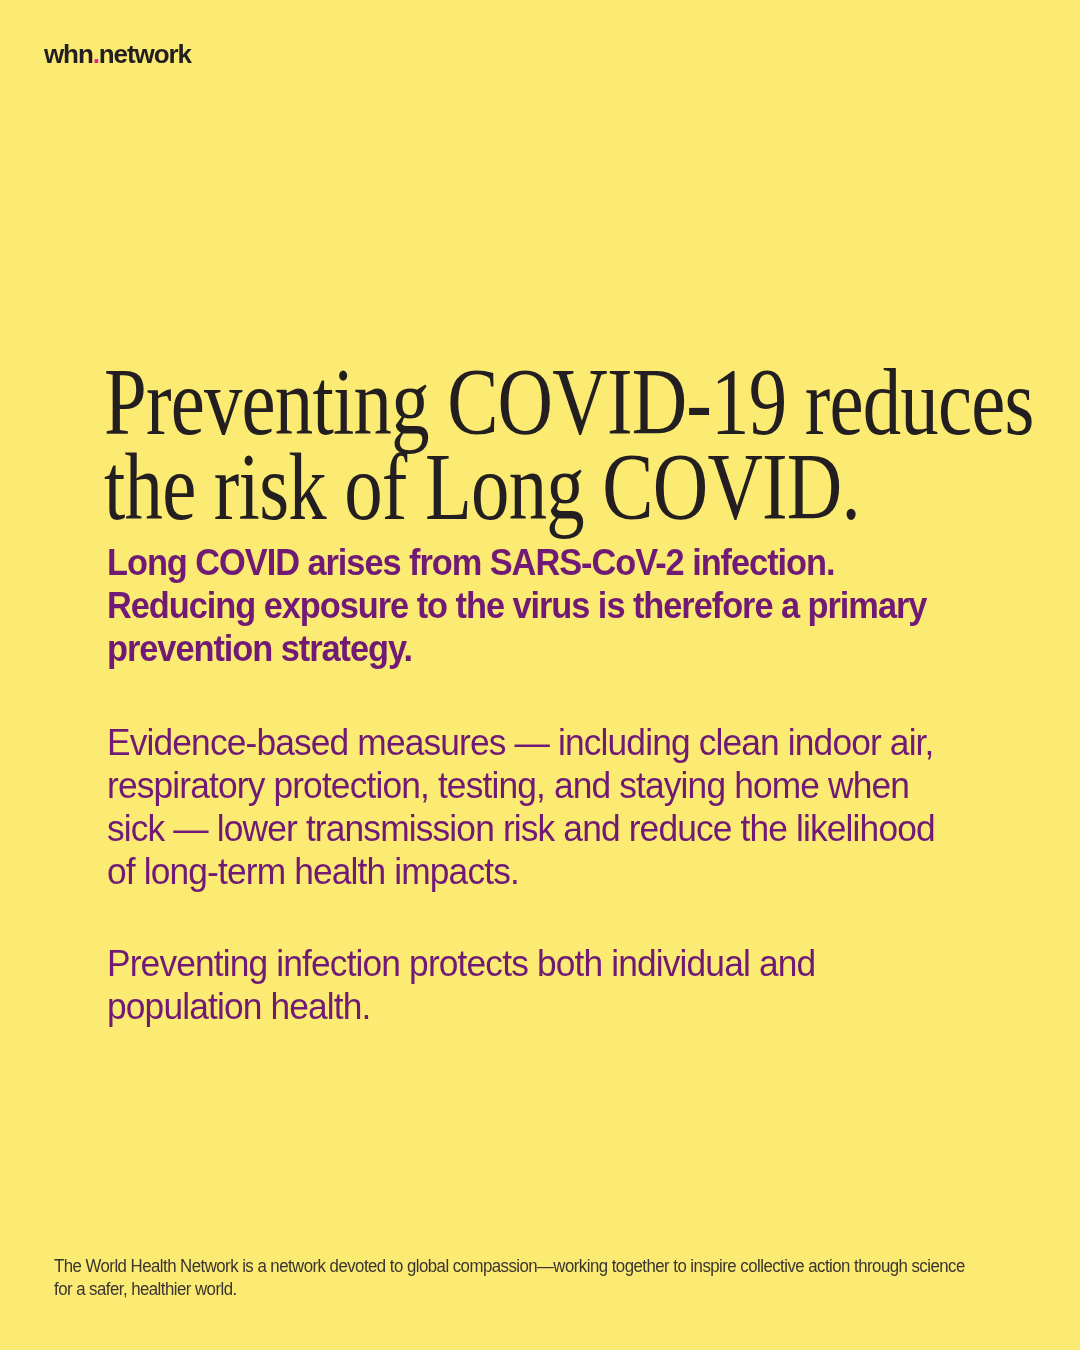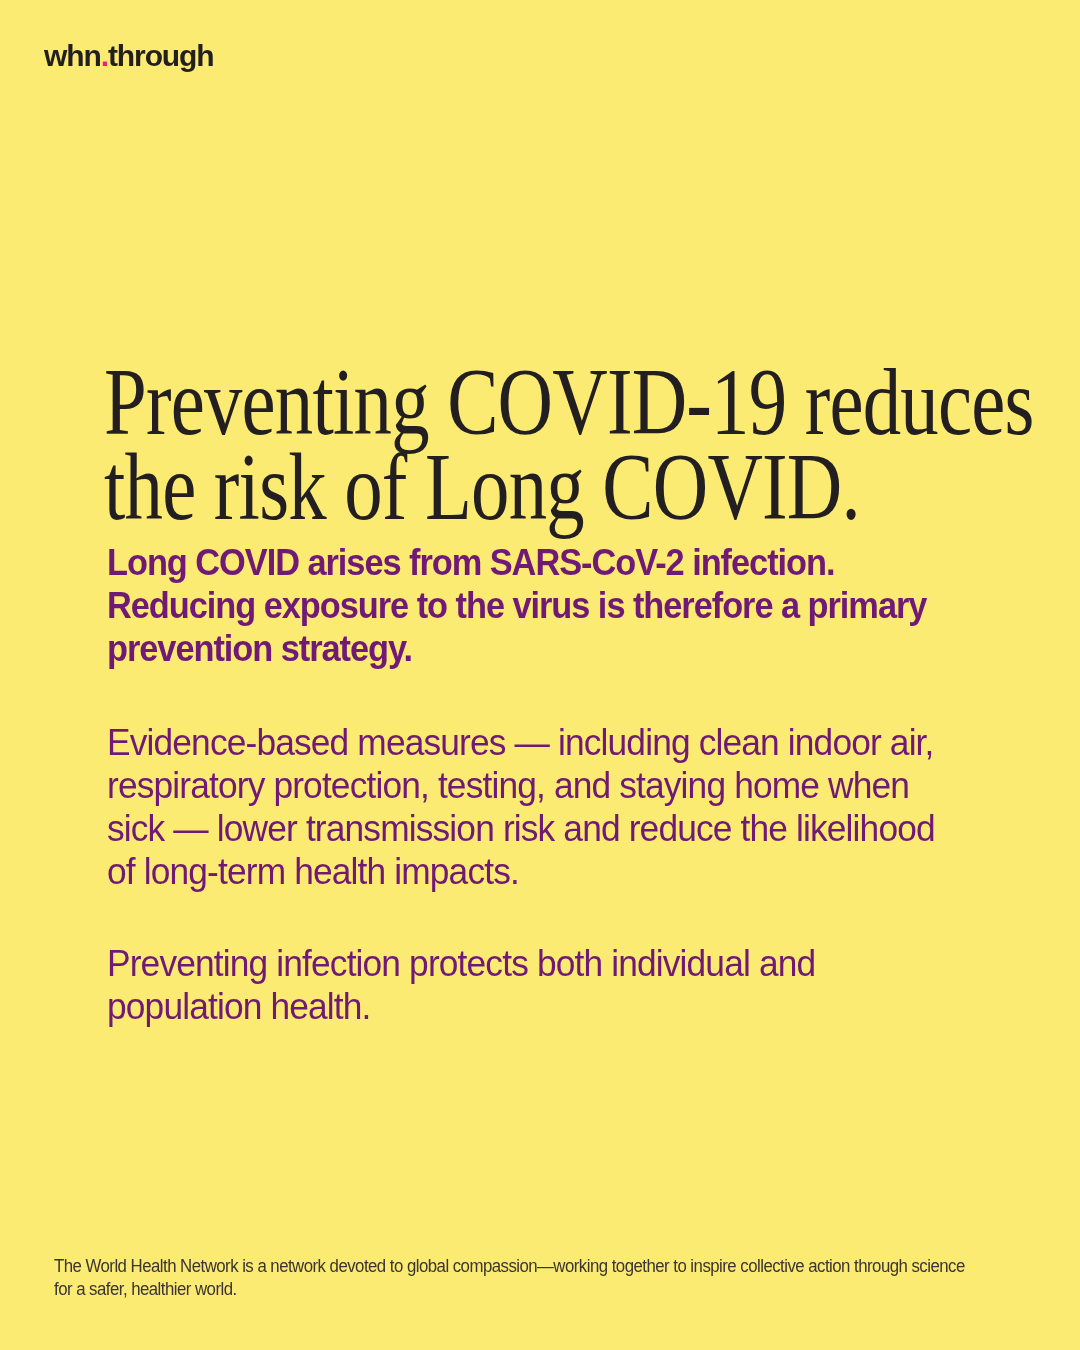--- a/index.html
+++ b/index.html
@@ -22,21 +22,21 @@
     overflow: hidden;
   }
 
   
   .logo {
     position: absolute;
     left: 44px;
     top: 41px;
     font-family: "Liberation Sans", sans-serif;
     font-weight: bold;
-    font-size: 30px;
+    font-size: 26px;
     letter-spacing: -1.1px;
     color: #231F20;
     line-height: 1;
     white-space: nowrap;
     display: flex;
     align-items: baseline;
   }
   .logo-dot {
     color: #EC1C8E;
   }
@@ -108,21 +108,21 @@
   }
 </style>
 </head>
 <body>
 
 <div class="poster">
 
   <div class="logo">
     <span>whn</span>
       <span class="logo-dot">.</span>
-      <span>through</span>
+      <span>network</span>
   </div>
 
   <h1 class="headline">
     <span class="headline-line">Preventing COVID-19 reduces</span>
     <span class="headline-line">the risk of Long COVID.</span>
   </h1>
 
   <div class="body-block">
     <p class="para para-lead">Long COVID arises from SARS-CoV-2 infection. Reducing exposure to the virus is therefore a primary prevention strategy.</p>
     <div class="para-spacer"></div>

